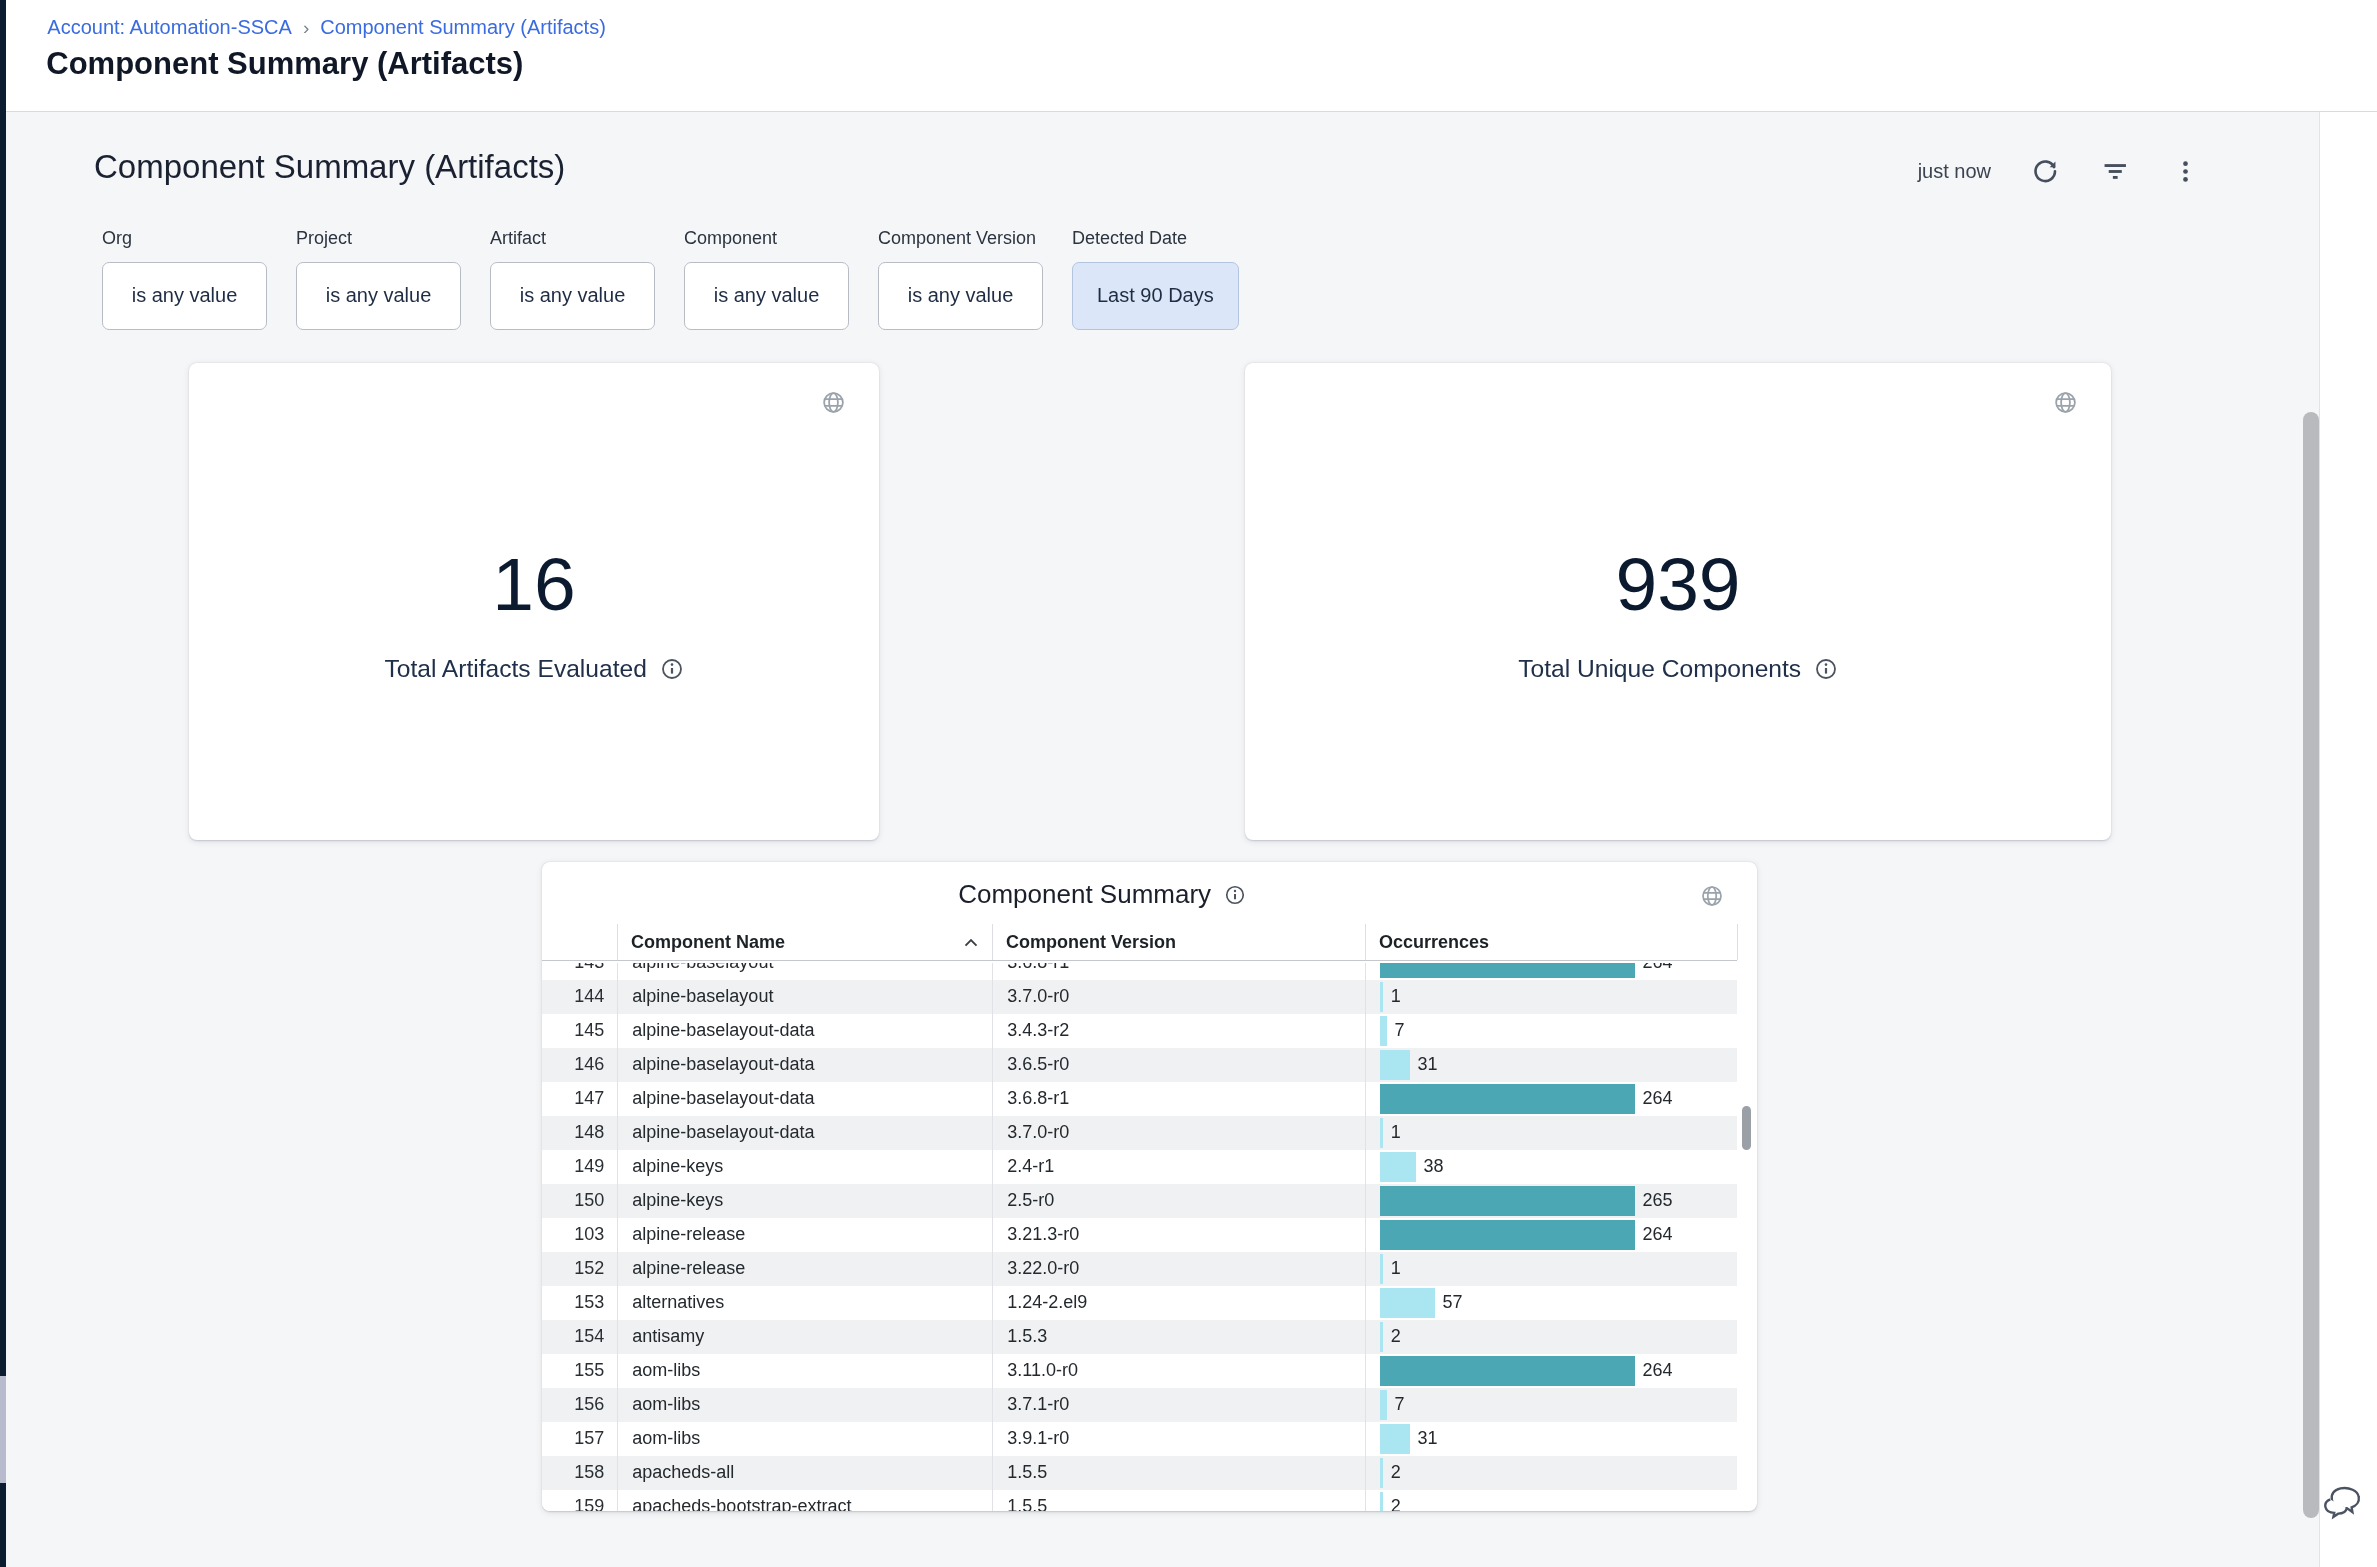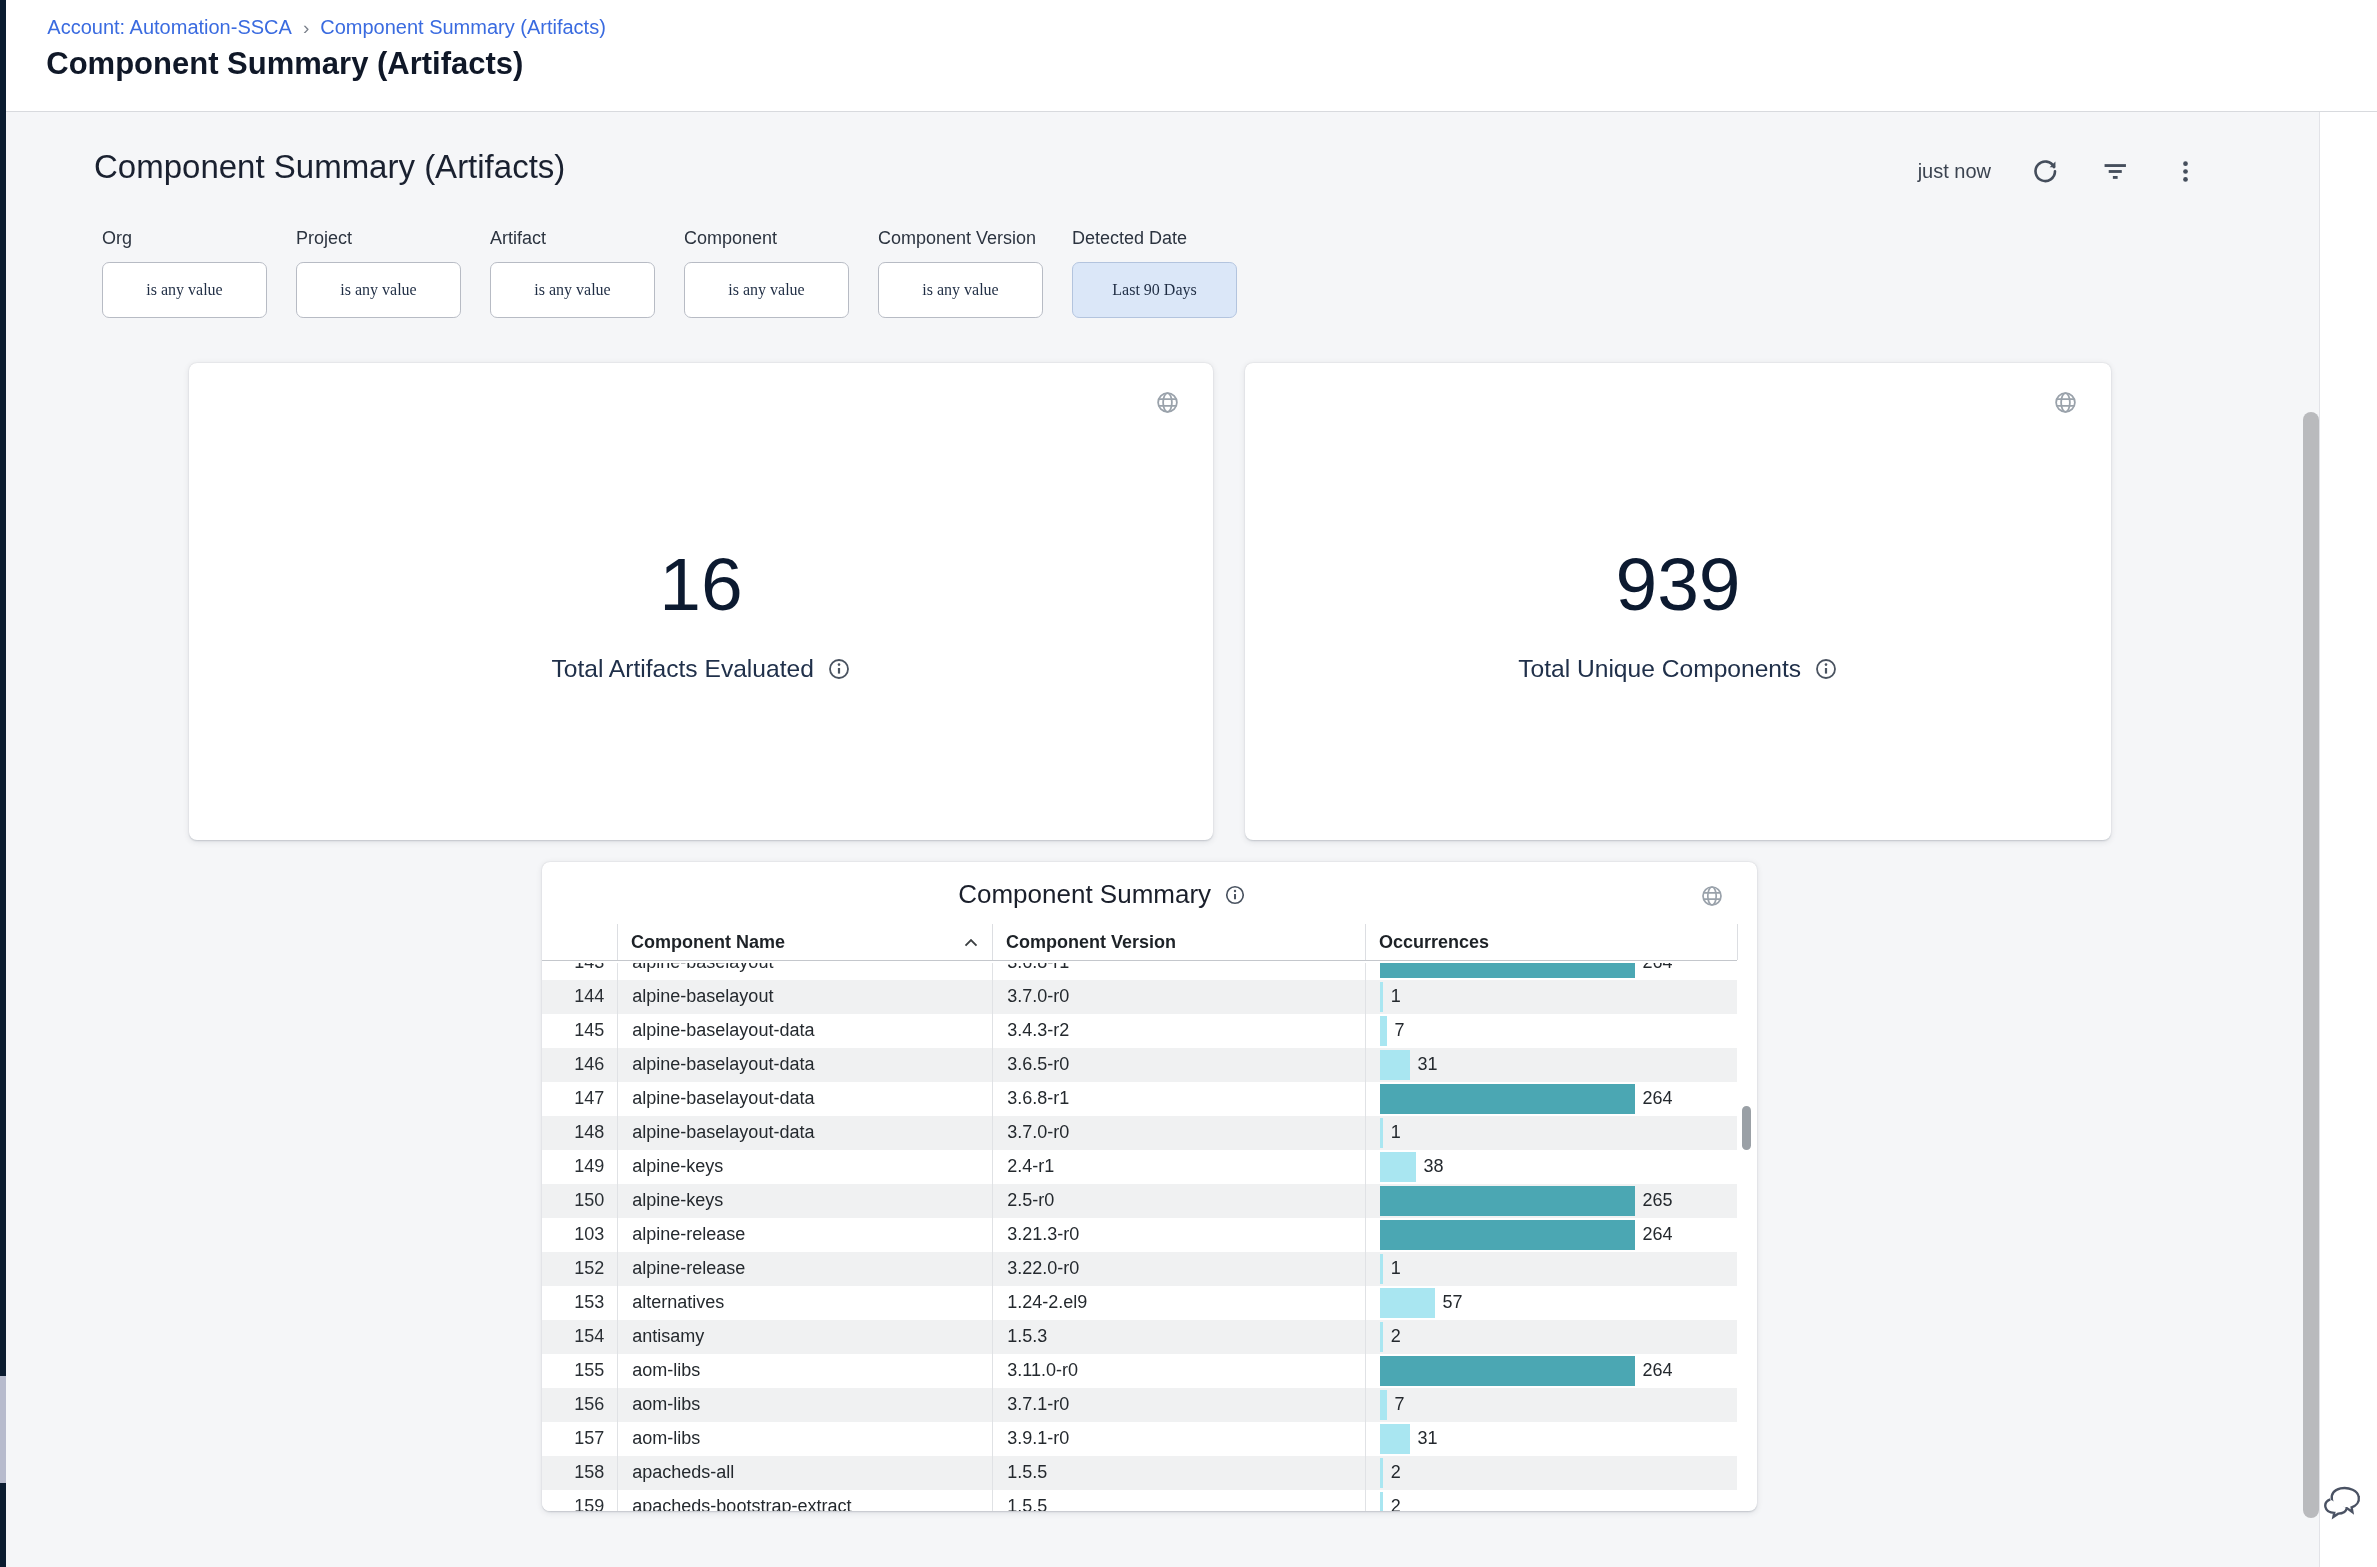--- a/index.html
+++ b/index.html
@@ -29,29 +29,29 @@
   
   .dash-title { position:absolute; left:94px; top:148px; font-size:33px; font-weight:500; color:#1a2130; }
   .dash-controls { position:absolute; top:155px; right:176px; display:flex; align-items:center; gap:38px; }
   .refreshed { font-size:20px; color:#3b4350;margin-left:37px; }
   .icon-btn { width:32px; height:32px; display:flex; align-items:center; justify-content:center; cursor:pointer; }
 
   
   .filter-row { position:absolute; left:102px; top:228px; display:flex; gap:29px; }
   .filter { display:flex; flex-direction:column; }
   .f-label { font-size:18px; color:#2c3440; margin-bottom:12.7px; }
-  .chip { height:56px; min-width:165px; padding:0 24px; background:#ffffff; border:1.6px solid #b7bbc4;
+  .chip { height:68px; min-width:165px; padding:0 24px; background:#ffffff; border:1.6px solid #b7bbc4;
           border-radius:7.1px; display:flex; align-items:center; justify-content:center;
-          font-size:16px; color:#1f2d44; cursor:pointer; white-space:nowrap;font-family:Liberation Serif, serif; }
+          font-size:20px; color:#1f2d44; cursor:pointer; white-space:nowrap; }
   .chip.active { background:#dbe7f8; border-color:#b3c4de; }
 
   
   .card { position:absolute; background:#ffffff; border-radius:8px;
           box-shadow:0 0.8px 1.6px rgba(33,43,60,.18), 0 1.6px 6.3px rgba(33,43,60,.10); }
-  .stat-card-1 { left:189px; top:363px; width:1024px; height:477px; }
+  .stat-card-1 { left:189px; top:363px; width:690px; height:477px; }
   .stat-card-2 { left:1245px; top:363px; width:866px; height:477px; }
   .globe { position:absolute; top:27px; right:33px; color:#9aa2ab; }
   .stat-inner { position:absolute; inset:0; display:flex; flex-direction:column; align-items:center;
                 justify-content:center; padding-top:27px; }
   .stat-value { font-size:75px; font-weight:500; color:#0c1a30; line-height:1; }
   .stat-label { margin-top:33px; display:flex; align-items:center; gap:12.7px;
                 font-size:24.6px; color:#20304a; }
 
   
   .table-card { left:542px; top:862px; width:1215px; height:649px; overflow:hidden; }

